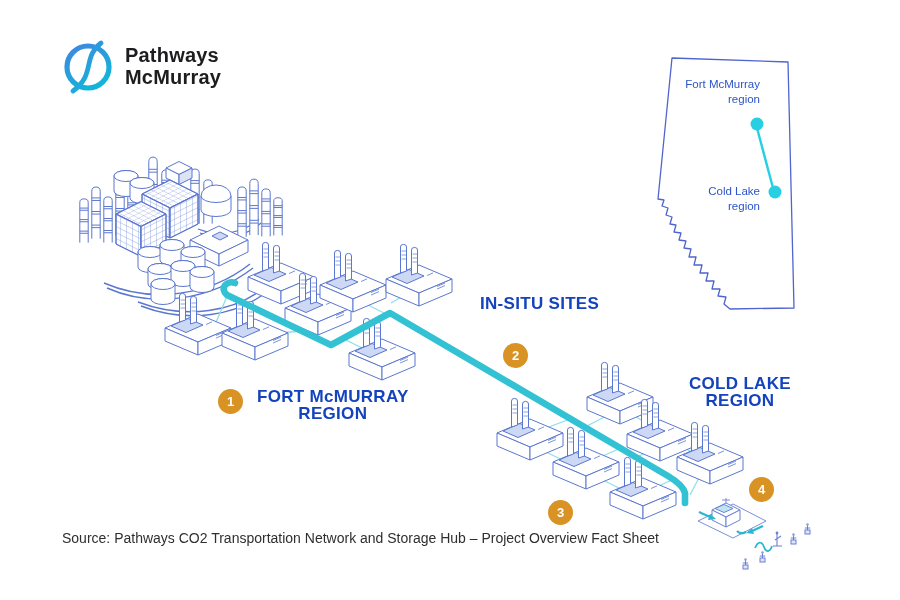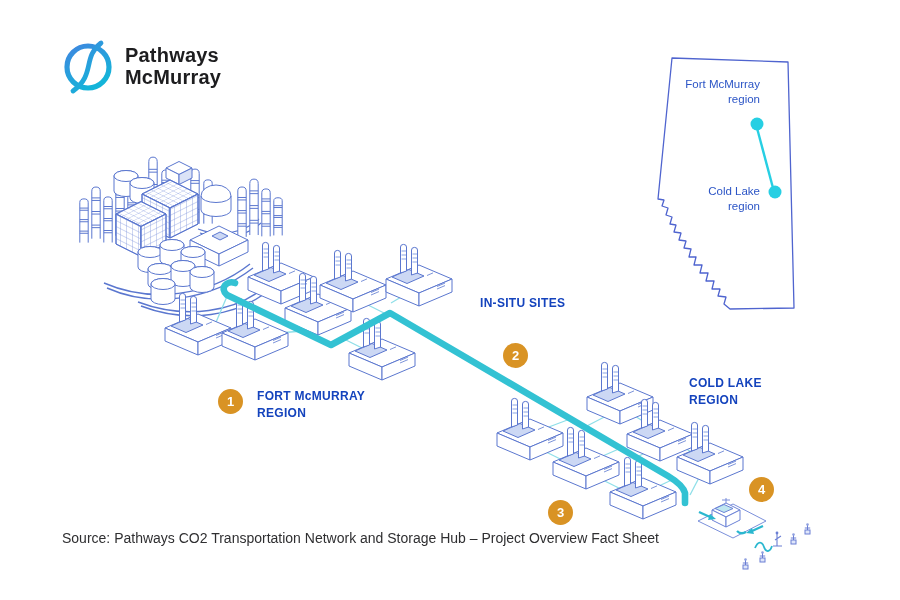--- a/index.html
+++ b/index.html
@@ -3,21 +3,21 @@
 <meta charset="utf-8">
 <style>
   html,body{margin:0;padding:0;background:#fff;}
   .stage{position:relative;width:900px;height:600px;background:#ffffff;overflow:hidden;
          font-family:"Liberation Sans",sans-serif;}
   .art{position:absolute;left:0;top:0;}
   
   .brand{position:absolute;left:60px;top:36px;display:flex;align-items:center;}
   .brand-text{margin-left:7px;font-size:20px;font-weight:bold;color:#1d1d1f;line-height:22px;letter-spacing:.2px;}
   
-  .heading{position:absolute;font-weight:bold;color:#1443bd;font-size:12px;line-height:17px;letter-spacing:.3px;}
+  .heading{position:absolute;font-weight:bold;color:#1443bd;font-size:17px;line-height:17px;letter-spacing:.3px;text-align:center;}
   
   .badge{position:absolute;width:25px;height:25px;border-radius:50%;background:#d99324;color:#ffffff;
          font-weight:bold;font-size:13px;display:flex;align-items:center;justify-content:center;}
   
   .map-label{position:absolute;color:#2c55c6;font-size:11.5px;line-height:14.5px;text-align:right;width:110px;}
   
   .source{position:absolute;left:62px;top:531px;font-size:14px;line-height:15px;color:#2f2f31;}
 </style>
 </head>
 <body>

